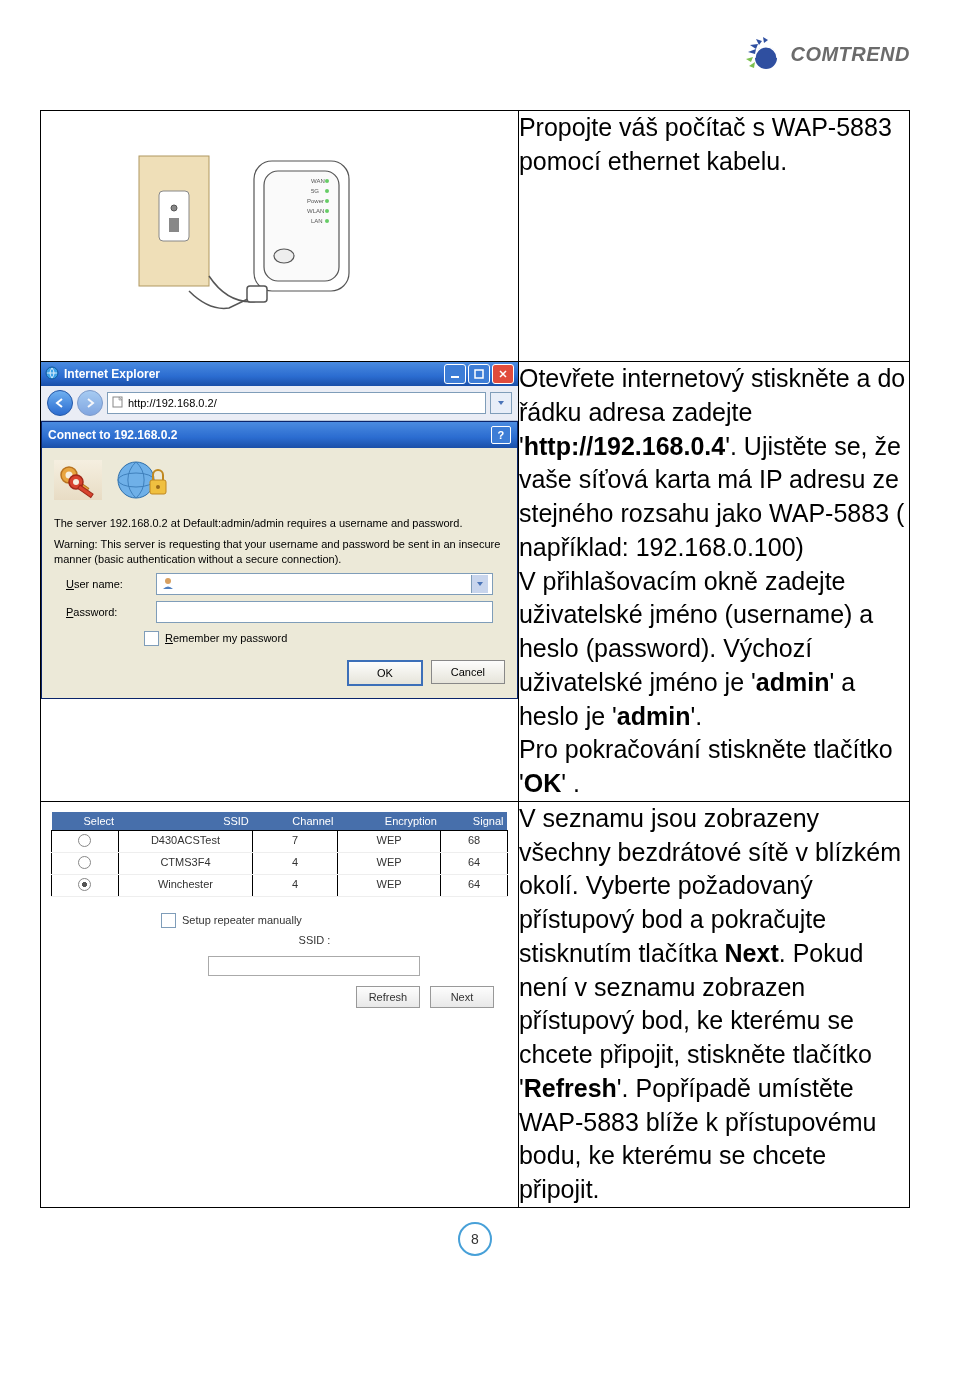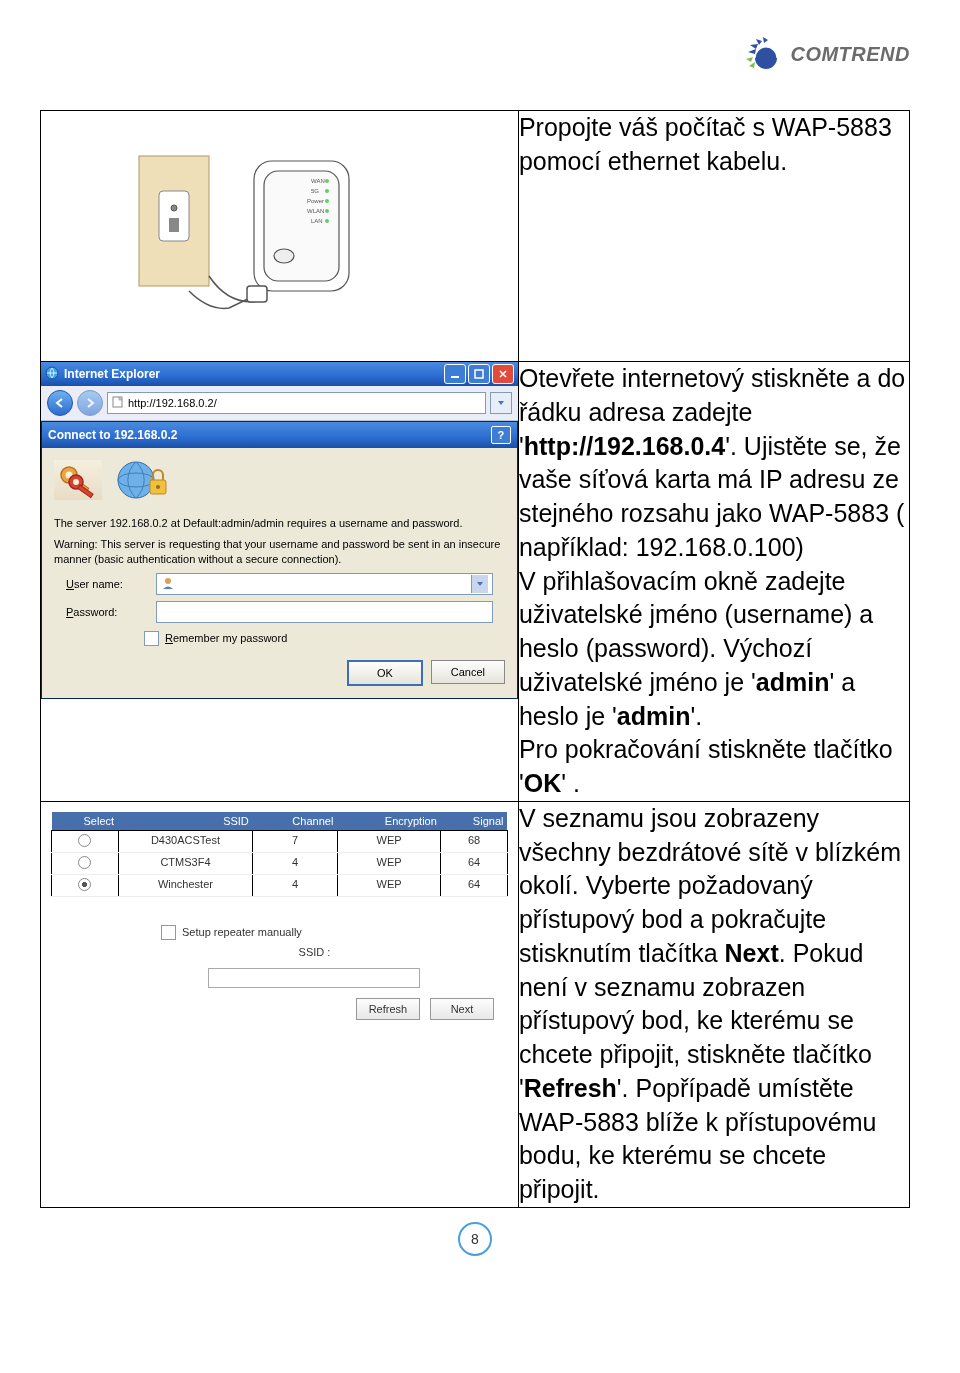--- a/index.html
+++ b/index.html
@@ -129,21 +129,21 @@
   .win-btn{ min-width:72px; height:22px; border:1px solid #888; background:linear-gradient(#fdfdfc,#e6e4da); font-size:11px; display:flex; align-items:center; justify-content:center;}
   .win-btn.primary{ border:2px solid #3c6fb8;}
 
   
   .wifi-panel{ padding:10px 10px 14px 10px; font-family: Tahoma, Arial, sans-serif; font-size:11px; color:#333;}
   .wifi-table{ width:100%; border-collapse:collapse; font-size:11px; }
   .wifi-table th{ background:#476fab; color:#fff; padding:3px 4px; text-align:right; font-weight:normal;}
   .wifi-table td{ background:#fff; border-bottom:1px solid #eee; padding:3px 4px; text-align:center; color:#333;margin-left:8px;}
   .radio{ width:11px; height:11px; border-radius:50%; border:1px solid #888; background:#fff; display:inline-block;}
   .radio.sel{ background: radial-gradient(circle,#555 0 35%,#fff 36% 100%);}
-  .setup-row{ margin:28px 0 6px 110px; display:flex; align-items:center; gap:6px;}
+  .setup-row{ margin:16px 0 6px 110px; display:flex; align-items:center; gap:6px;}
   .ssid-row{ margin:4px 0 10px 70px; display:flex; align-items:center; gap:10px;flex-direction:column;}
   .ssid-inp{ width:210px; height:18px; border:1px solid #aaa; background:#fff;}
   .wifi-btn-row{ display:flex; justify-content:flex-end; gap:10px; padding-right:14px;}
   .wbtn{ min-width:62px; height:20px; border:1px solid #999; background:linear-gradient(#fdfdfd,#e8e8e8); font-size:11px; display:flex; align-items:center; justify-content:center;}
 
   .page-num{
     width:30px; height:30px; border:2px solid #47a0d8; border-radius:50%;
     display:flex; align-items:center; justify-content:center;
     font-size:14px; color:#333; margin:14px auto 0 auto;
   }

